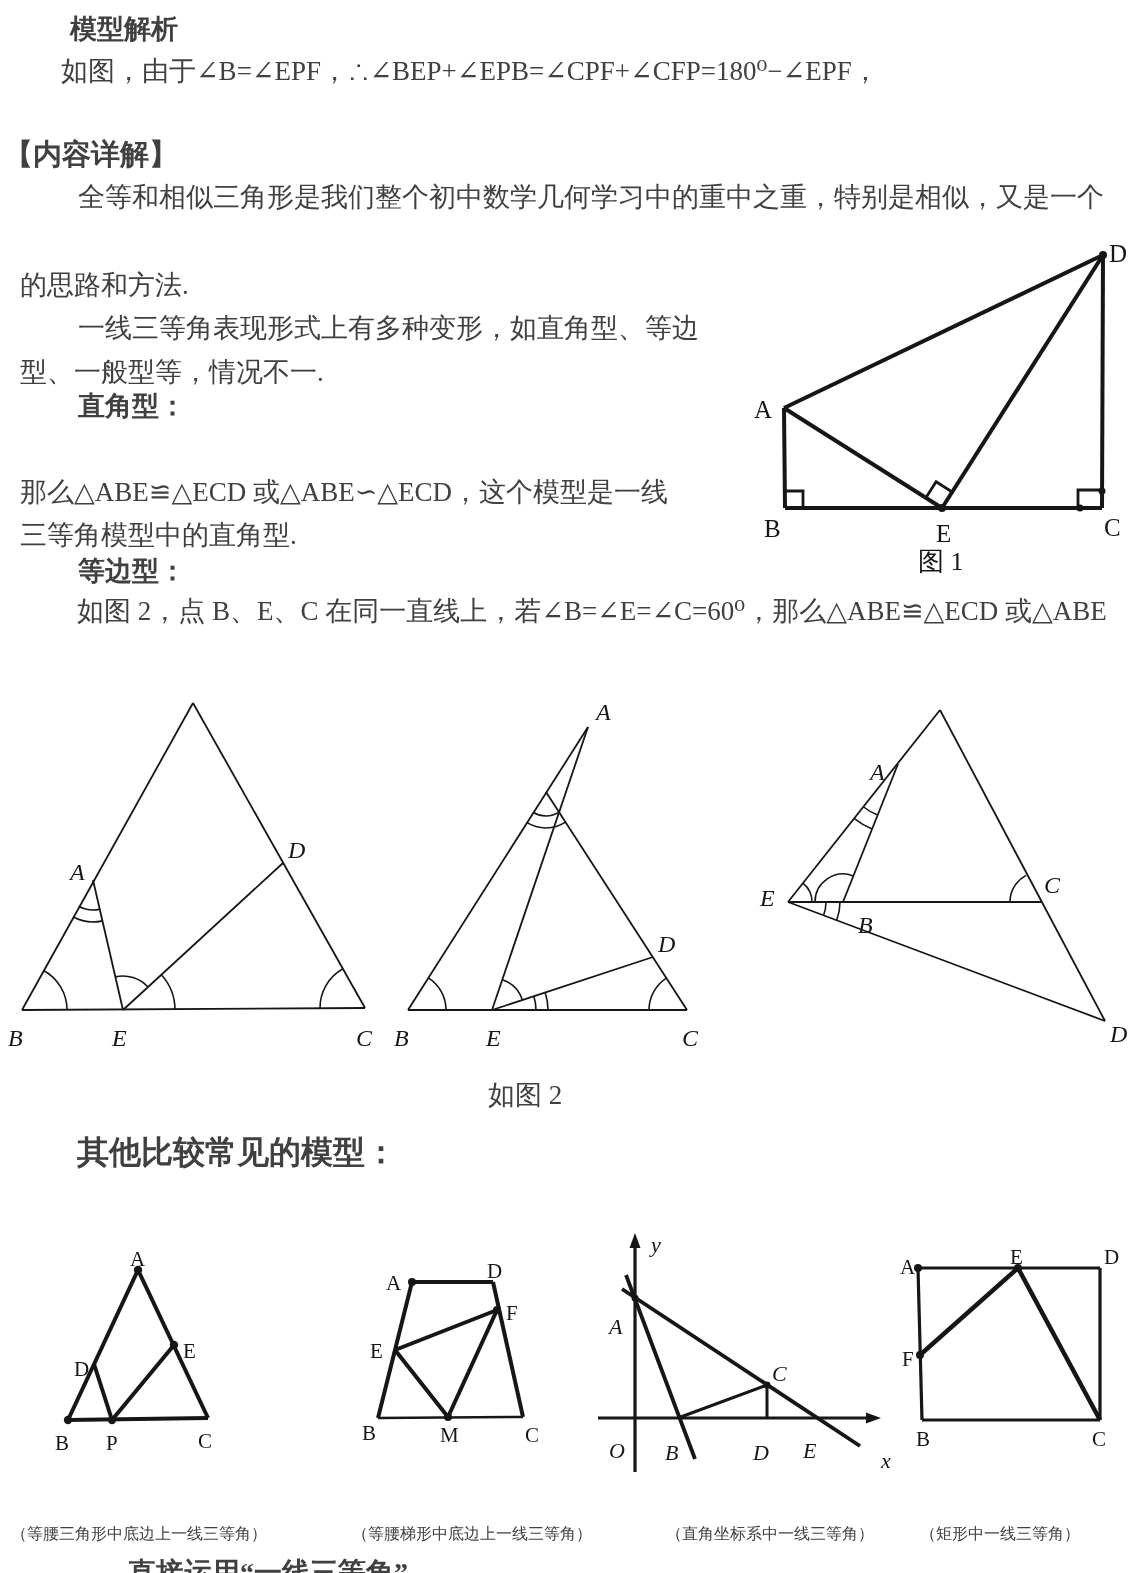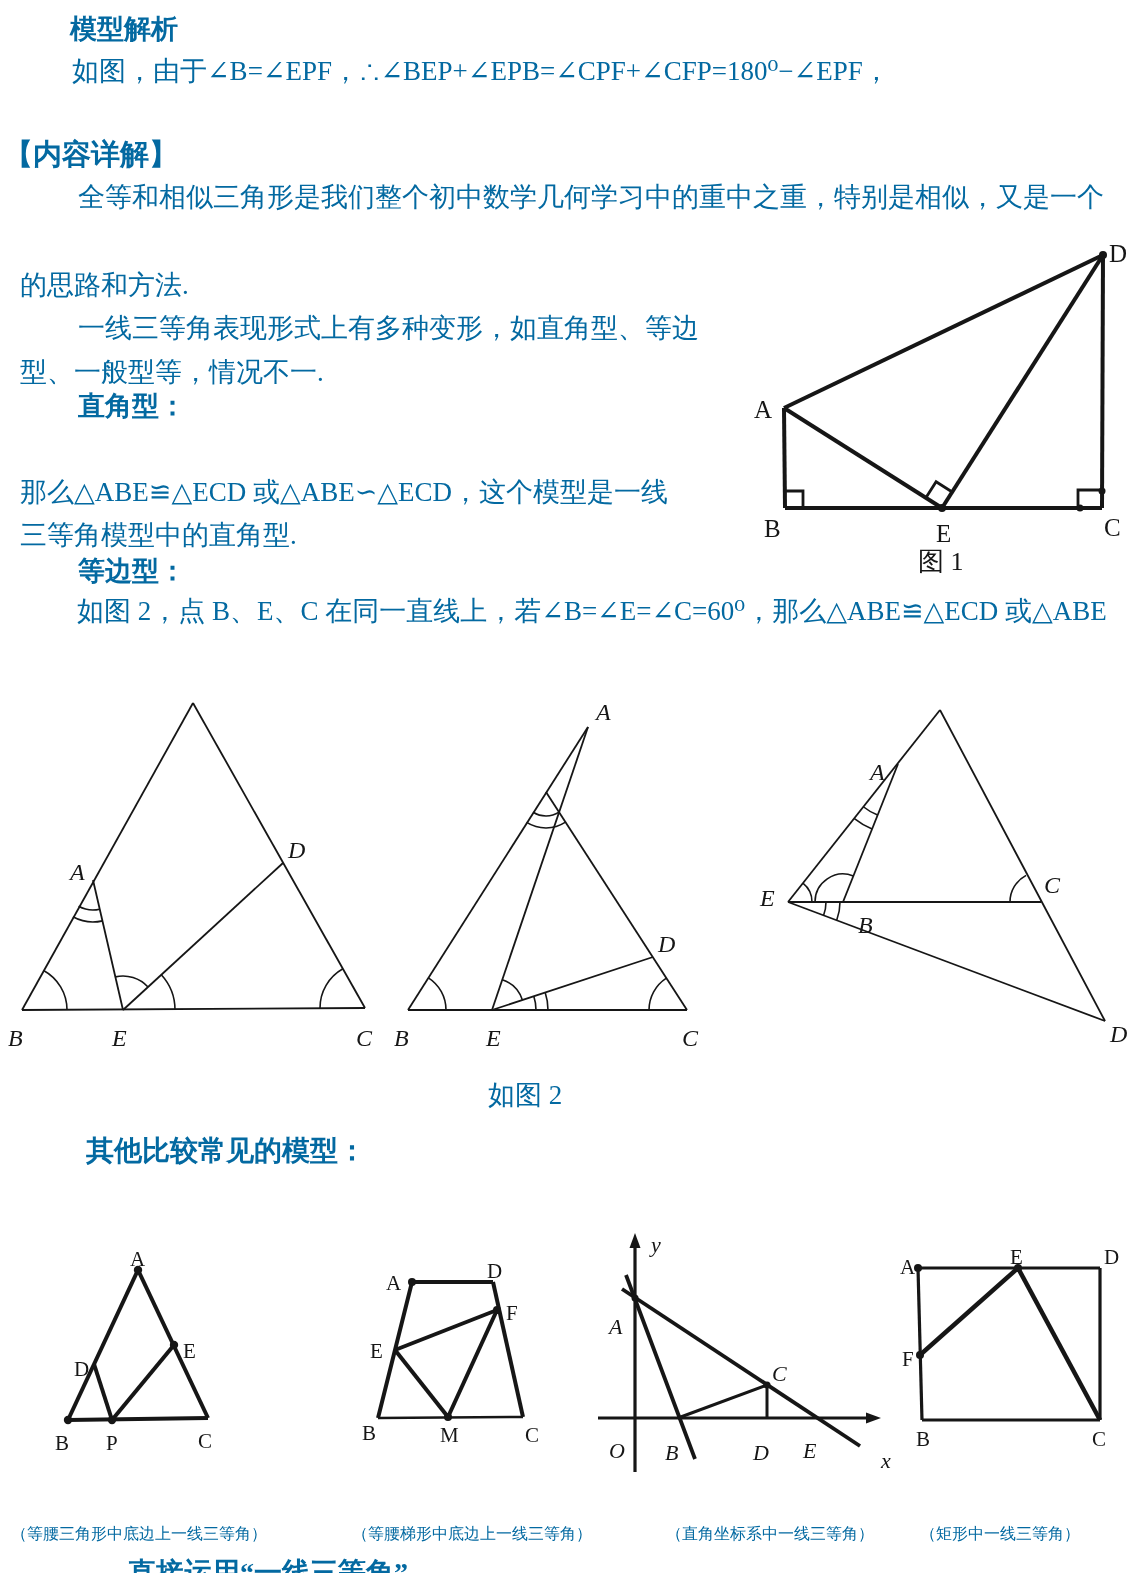--- a/index.html
+++ b/index.html
@@ -1,17 +1,17 @@
 <!DOCTYPE html>
 <html><head>
 <meta charset="utf-8">
 <style>
   html,body{margin:0;padding:0;background:#e8e8e8;}
   .page{position:relative;width:1142px;height:1573px;background:#ffffff;overflow:hidden;
-        font-family:"Liberation Serif","DejaVu Serif",serif;color:#0369a1;}
+        font-family:"Liberation Serif","DejaVu Serif",serif;color:#404040;}
   .tl{position:absolute;white-space:pre;font-size:27px;line-height:1.18;}
   .b{font-weight:700;}
   .fig{position:absolute;}
   svg text{font-family:"Liberation Serif","DejaVu Serif",serif;fill:#161616;}
   .lab-up{font-size:25px;}
   .lab-it{font-style:italic;font-size:24px;}
   .lab-sm{font-size:21px;}
   .lab-smit{font-style:italic;font-size:22px;}
   .capt{position:absolute;font-size:16px;white-space:pre;}
   line,path,polyline{stroke:#161616;fill:none;}
@@ -19,33 +19,33 @@
   .arc{stroke-width:1.6px;}
   circle{fill:#161616;stroke:none;}
   polygon{fill:#161616;stroke:none;}
 </style>
 </head>
 <body>
 
 <div class="page">
 
   <div class="tl b" style="left:70px;top:14px">模型解析</div>
-  <div class="tl" style="left:72px;top:56px">如图，由于∠B=∠EPF，∴∠BEP+∠EPB=∠CPF+∠CFP=180⁰−∠EPF，</div>
+  <div class="tl" style="left:61px;top:56px">如图，由于∠B=∠EPF，∴∠BEP+∠EPB=∠CPF+∠CFP=180⁰−∠EPF，</div>
   <div class="tl b" style="left:4px;top:137px;font-size:29px">【内容详解】</div>
   <div class="tl" style="left:78px;top:182px">全等和相似三角形是我们整个初中数学几何学习中的重中之重，特别是相似，又是一个</div>
   <div class="tl" style="left:20px;top:270px">的思路和方法.</div>
   <div class="tl" style="left:78px;top:313px">一线三等角表现形式上有多种变形，如直角型、等边</div>
   <div class="tl" style="left:20px;top:357px">型、一般型等，情况不一.</div>
   <div class="tl b" style="left:78px;top:391px">直角型：</div>
   <div class="tl" style="left:20px;top:477px">那么△ABE≌△ECD 或△ABE∽△ECD，这个模型是一线</div>
   <div class="tl" style="left:20px;top:520px">三等角模型中的直角型.</div>
   <div class="tl b" style="left:78px;top:556px">等边型：</div>
   <div class="tl" style="left:77px;top:596px">如图 2，点 B、E、C 在同一直线上，若∠B=∠E=∠C=60⁰，那么△ABE≌△ECD 或△ABE</div>
   <div class="tl" style="left:488px;top:1080px">如图 2</div>
-  <div class="tl b" style="left:86px;top:1134px;font-size:28px">其他比较常见的模型：</div>
+  <div class="tl b" style="left:77px;top:1134px;font-size:32px">其他比较常见的模型：</div>
 
   <svg class="fig" style="left:740px;top:230px" width="402" height="345">
     <line class="w4" x1="45" y1="278" x2="362" y2="278"></line>
     <line class="w4" x1="44" y1="178" x2="45" y2="278"></line>
     <line class="w4" x1="362" y1="278" x2="363" y2="25"></line>
     <line class="w4" x1="44" y1="178" x2="363" y2="25"></line>
     <line class="w4" x1="44" y1="178" x2="202" y2="278"></line>
     <line class="w4" x1="202" y1="278" x2="363" y2="25"></line>
     <polyline style="stroke-width:2.8" points="45,261 63,261 63,278"></polyline>
     <polyline style="stroke-width:2.8" points="338,278 338,260 362,260"></polyline>

